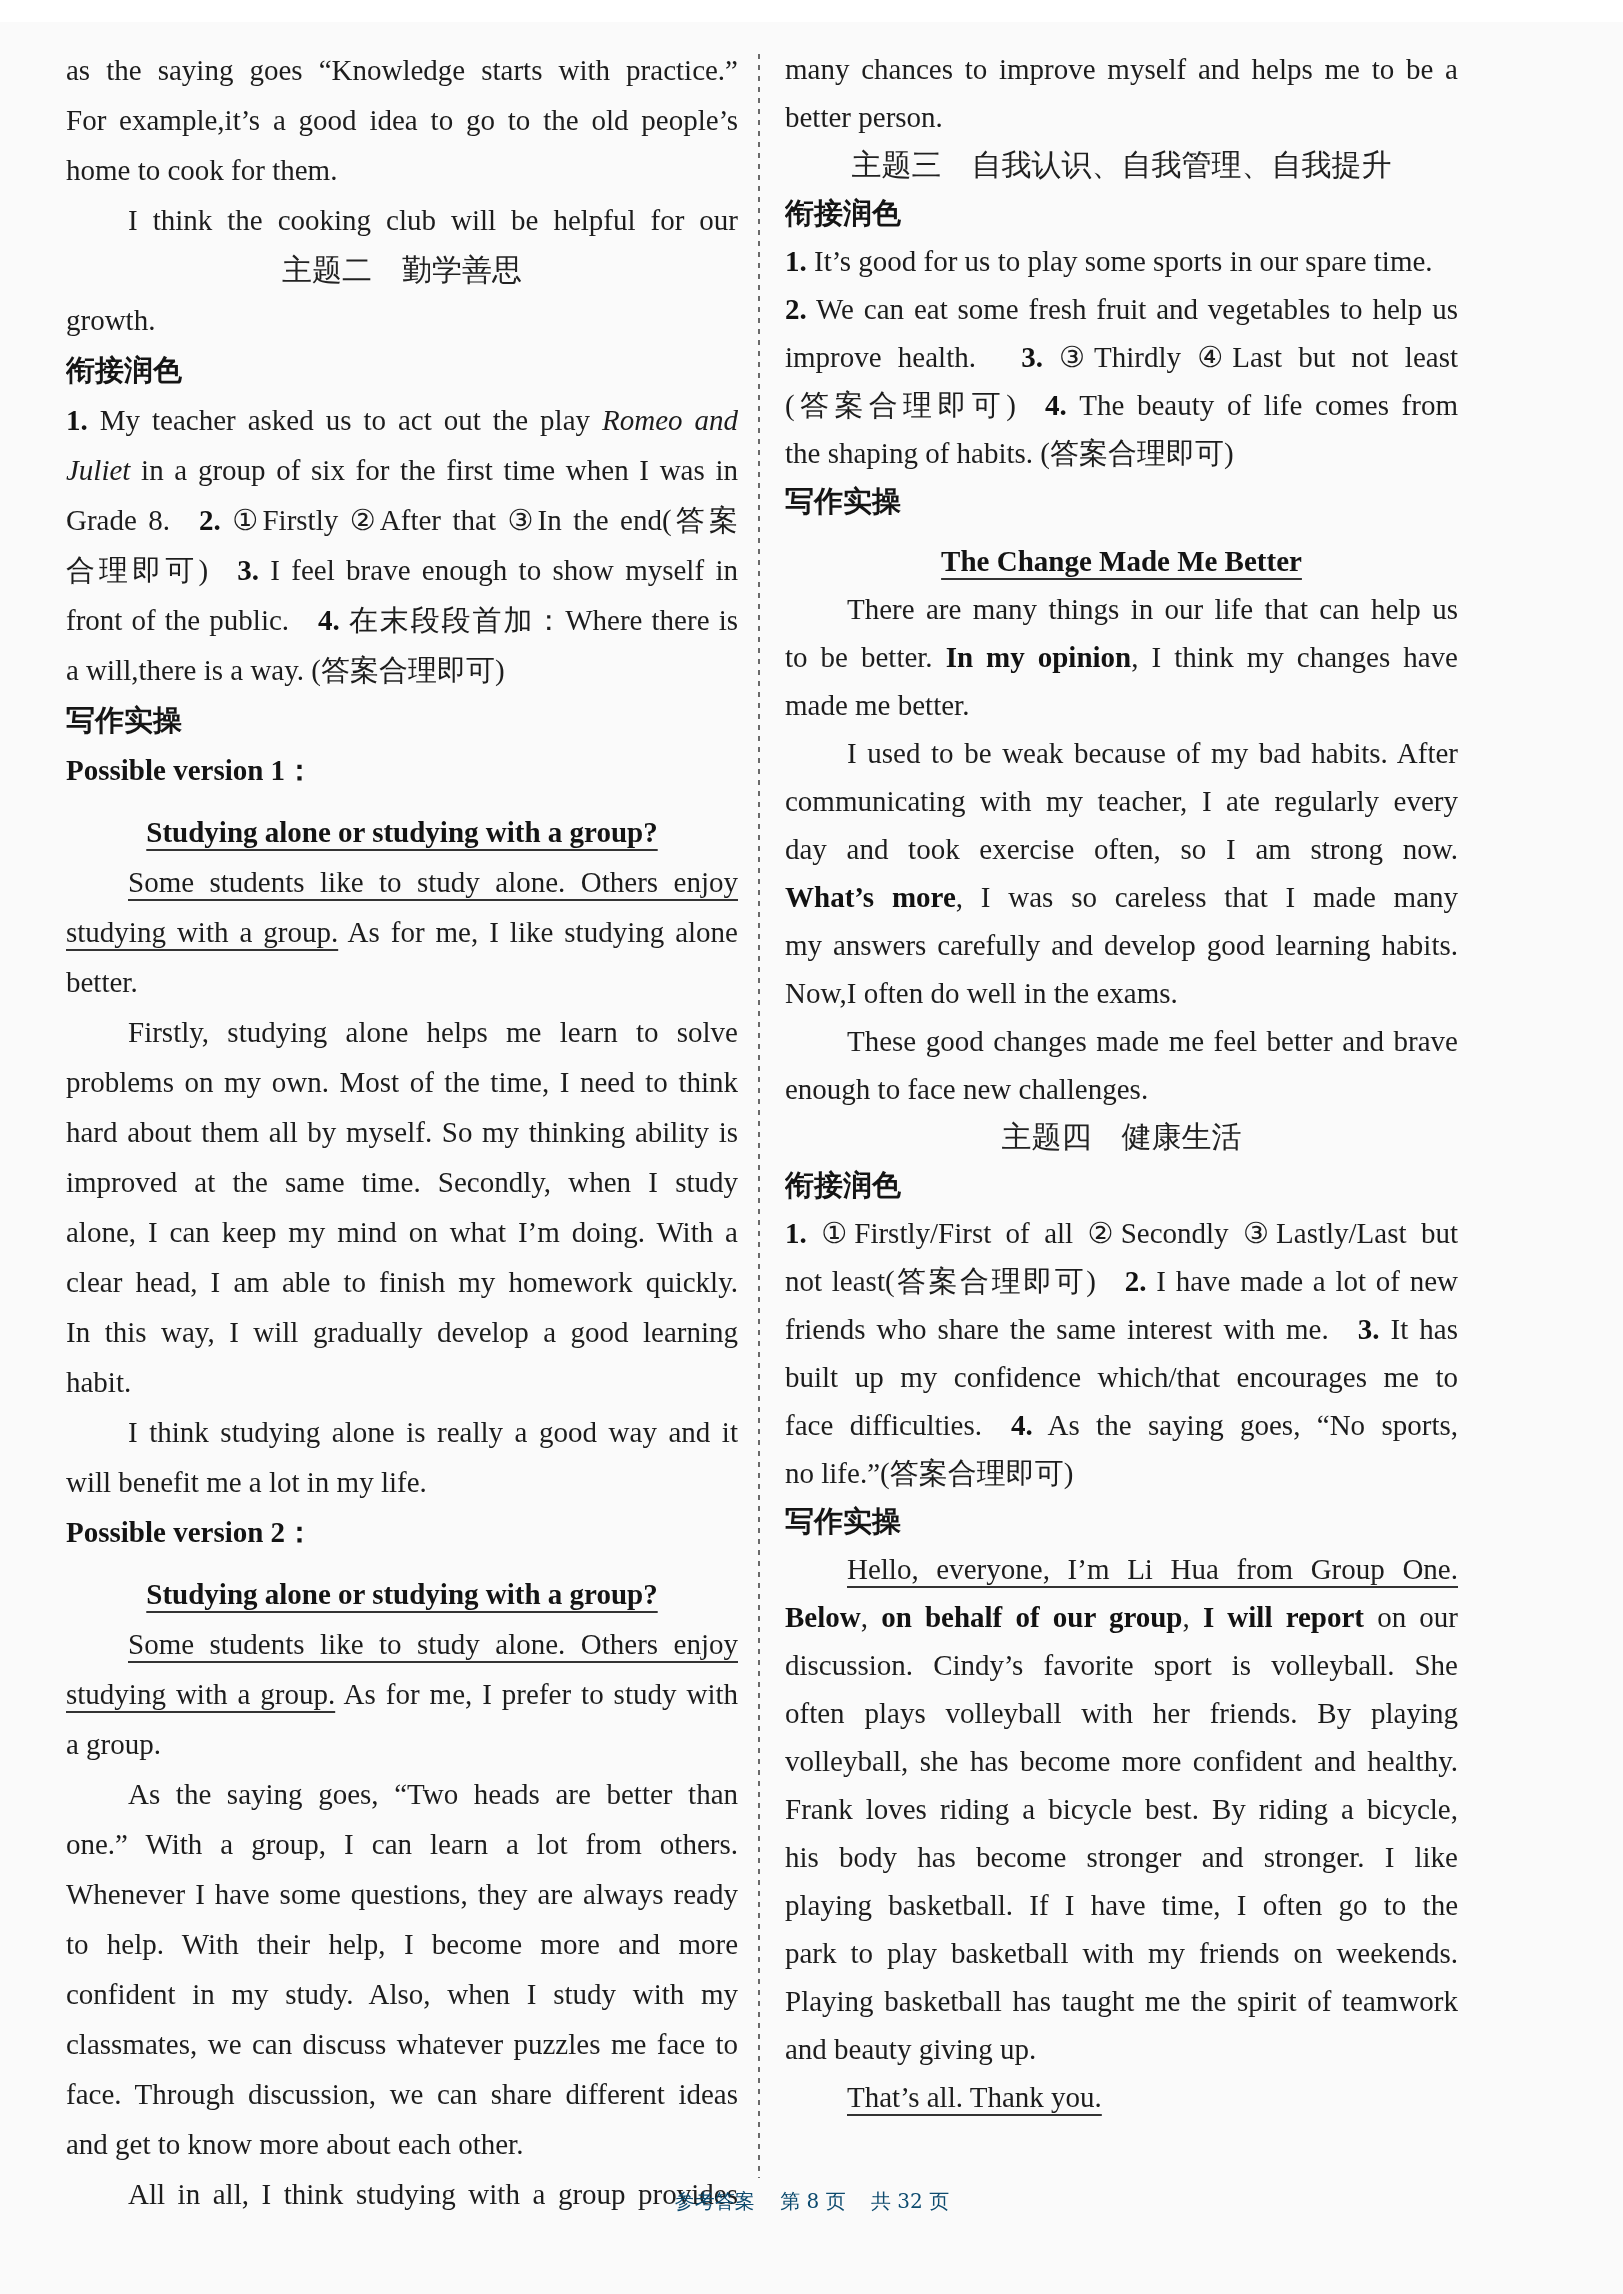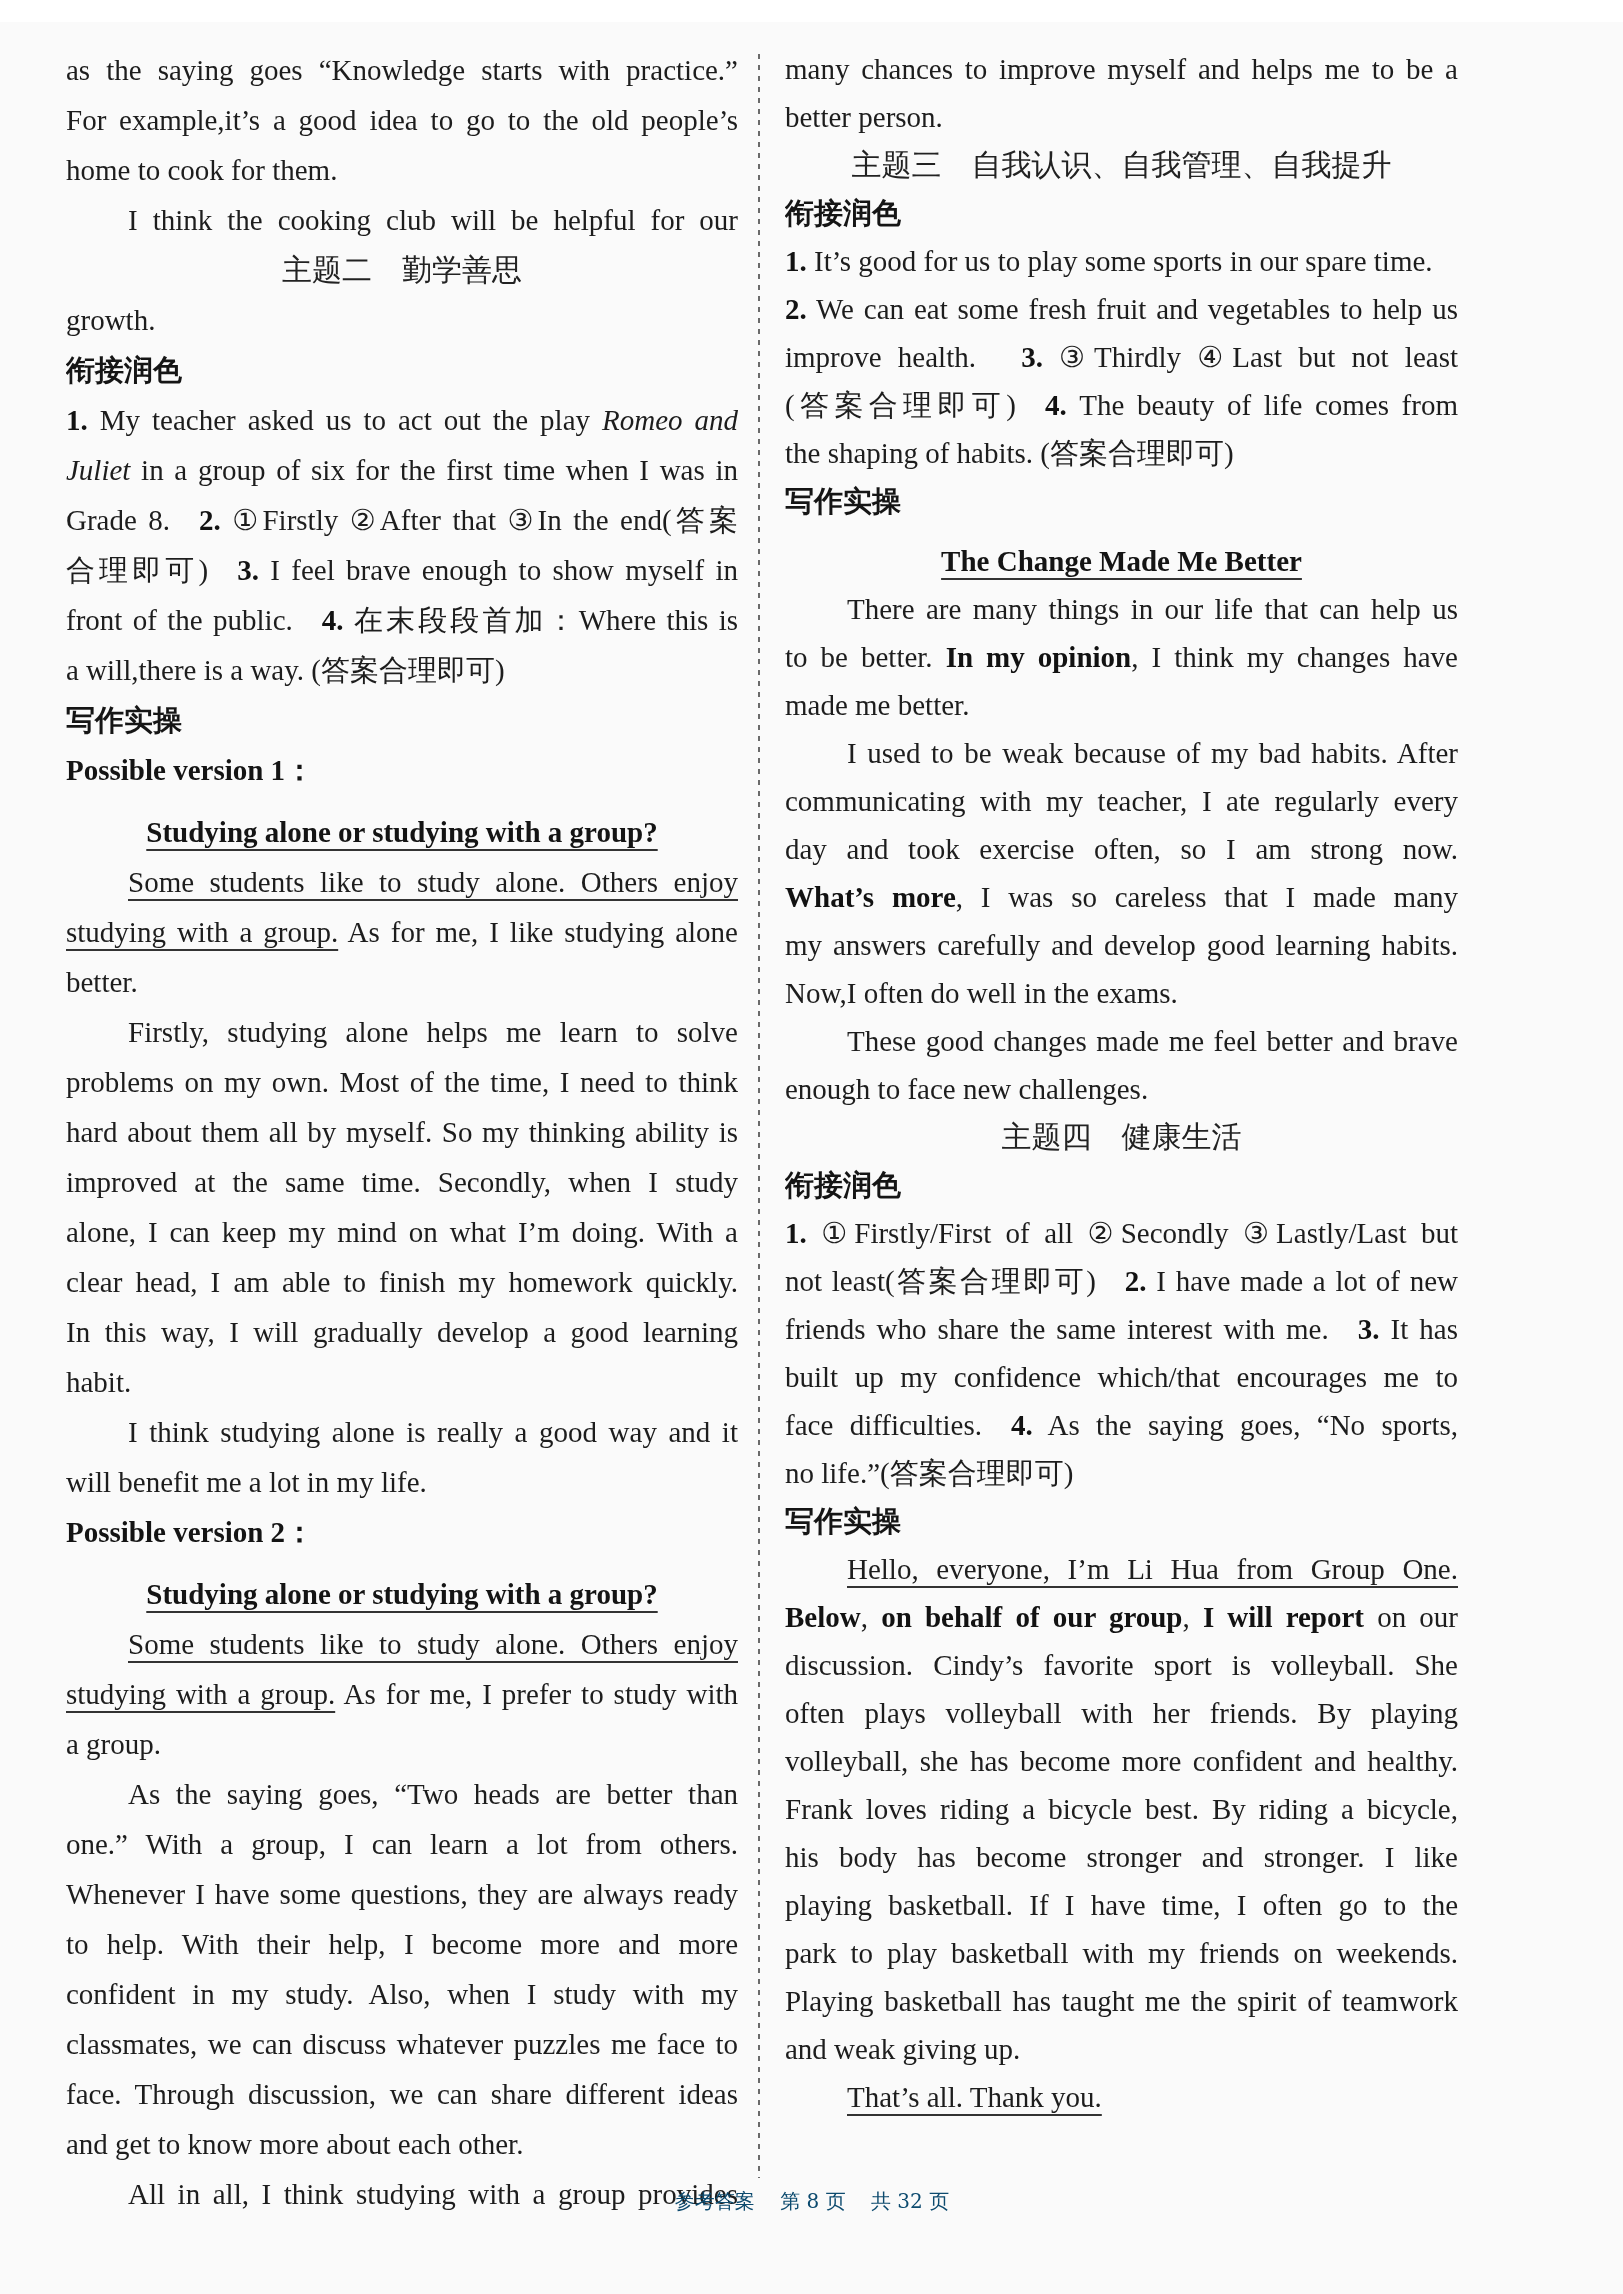--- a/index.html
+++ b/index.html
@@ -58,21 +58,21 @@
     <div class="line k-body"><span class="">For example,it’s a good idea to go to the old people’s</span></div>
     <div class="line k-body end"><span class="">home to cook for them.</span></div>
     <div class="line k-body start"><span class="">I think the cooking club will be helpful for our</span></div>
     <div class="line k-theme"><span class="">主题二　勤学善思</span></div>
     <div class="line k-body end"><span class="">growth.</span></div>
     <div class="line k-section"><span class="">衔接润色</span></div>
     <div class="line k-body"><span class="b">1.</span><span class=""> My teacher asked us to act out the play </span><span class="i">Romeo and</span></div>
     <div class="line k-body"><span class="i">Juliet</span><span class=""> in a group of six for the first time when I was in</span></div>
     <div class="line k-body"><span class="">Grade 8. </span><span class="b">2.</span><span class=""> ①Firstly ②After that ③In the end(答案</span></div>
     <div class="line k-body"><span class="">合理即可) </span><span class="b">3.</span><span class=""> I feel brave enough to show myself in</span></div>
-    <div class="line k-body"><span class="">front of the public. </span><span class="b">4.</span><span class=""> 在末段段首加：Where this is</span></div>
+    <div class="line k-body"><span class="">front of the public. </span><span class="b">4.</span><span class=""> 在末段段首加：Where there is</span></div>
     <div class="line k-body end"><span class="">a will,there is a way. (答案合理即可)</span></div>
     <div class="line k-section"><span class="">写作实操</span></div>
     <div class="line k-label"><span class="">Possible version 1：</span></div>
     <div class="line k-title"><span class="u">Studying alone or studying with a group?</span></div>
     <div class="line k-body start"><span class="u">Some students like to study alone. Others enjoy</span></div>
     <div class="line k-body"><span class="u">studying with a group.</span><span class=""> As for me, I like studying alone</span></div>
     <div class="line k-body end"><span class="">better.</span></div>
     <div class="line k-body start"><span class="">Firstly, studying alone helps me learn to solve</span></div>
     <div class="line k-body"><span class="">problems on my own. Most of the time, I need to think</span></div>
     <div class="line k-body"><span class="">hard about them all by myself. So my thinking ability is</span></div>
@@ -136,20 +136,20 @@
     <div class="line k-body start"><span class="u">Hello, everyone, I’m Li Hua from Group One.</span></div>
     <div class="line k-body"><span class="b">Below</span><span class="">, </span><span class="b">on behalf of our group</span><span class="">, </span><span class="b">I will report</span><span class=""> on our</span></div>
     <div class="line k-body"><span class="">discussion. Cindy’s favorite sport is volleyball. She</span></div>
     <div class="line k-body"><span class="">often plays volleyball with her friends. By playing</span></div>
     <div class="line k-body"><span class="">volleyball, she has become more confident and healthy.</span></div>
     <div class="line k-body"><span class="">Frank loves riding a bicycle best. By riding a bicycle,</span></div>
     <div class="line k-body"><span class="">his body has become stronger and stronger. I like</span></div>
     <div class="line k-body"><span class="">playing basketball. If I have time, I often go to the</span></div>
     <div class="line k-body"><span class="">park to play basketball with my friends on weekends.</span></div>
     <div class="line k-body"><span class="">Playing basketball has taught me the spirit of teamwork</span></div>
-    <div class="line k-body end"><span class="">and weak giving up.</span></div>
+    <div class="line k-body end"><span class="">and beauty giving up.</span></div>
     <div class="line k-body start end"><span class="u">That’s all. Thank you.</span></div>
   </div>
 
 <div class="footer">
   <span>参考答案</span><span>第 8 页</span><span>共 32 页</span>
 </div>
 
 
 </body></html>

